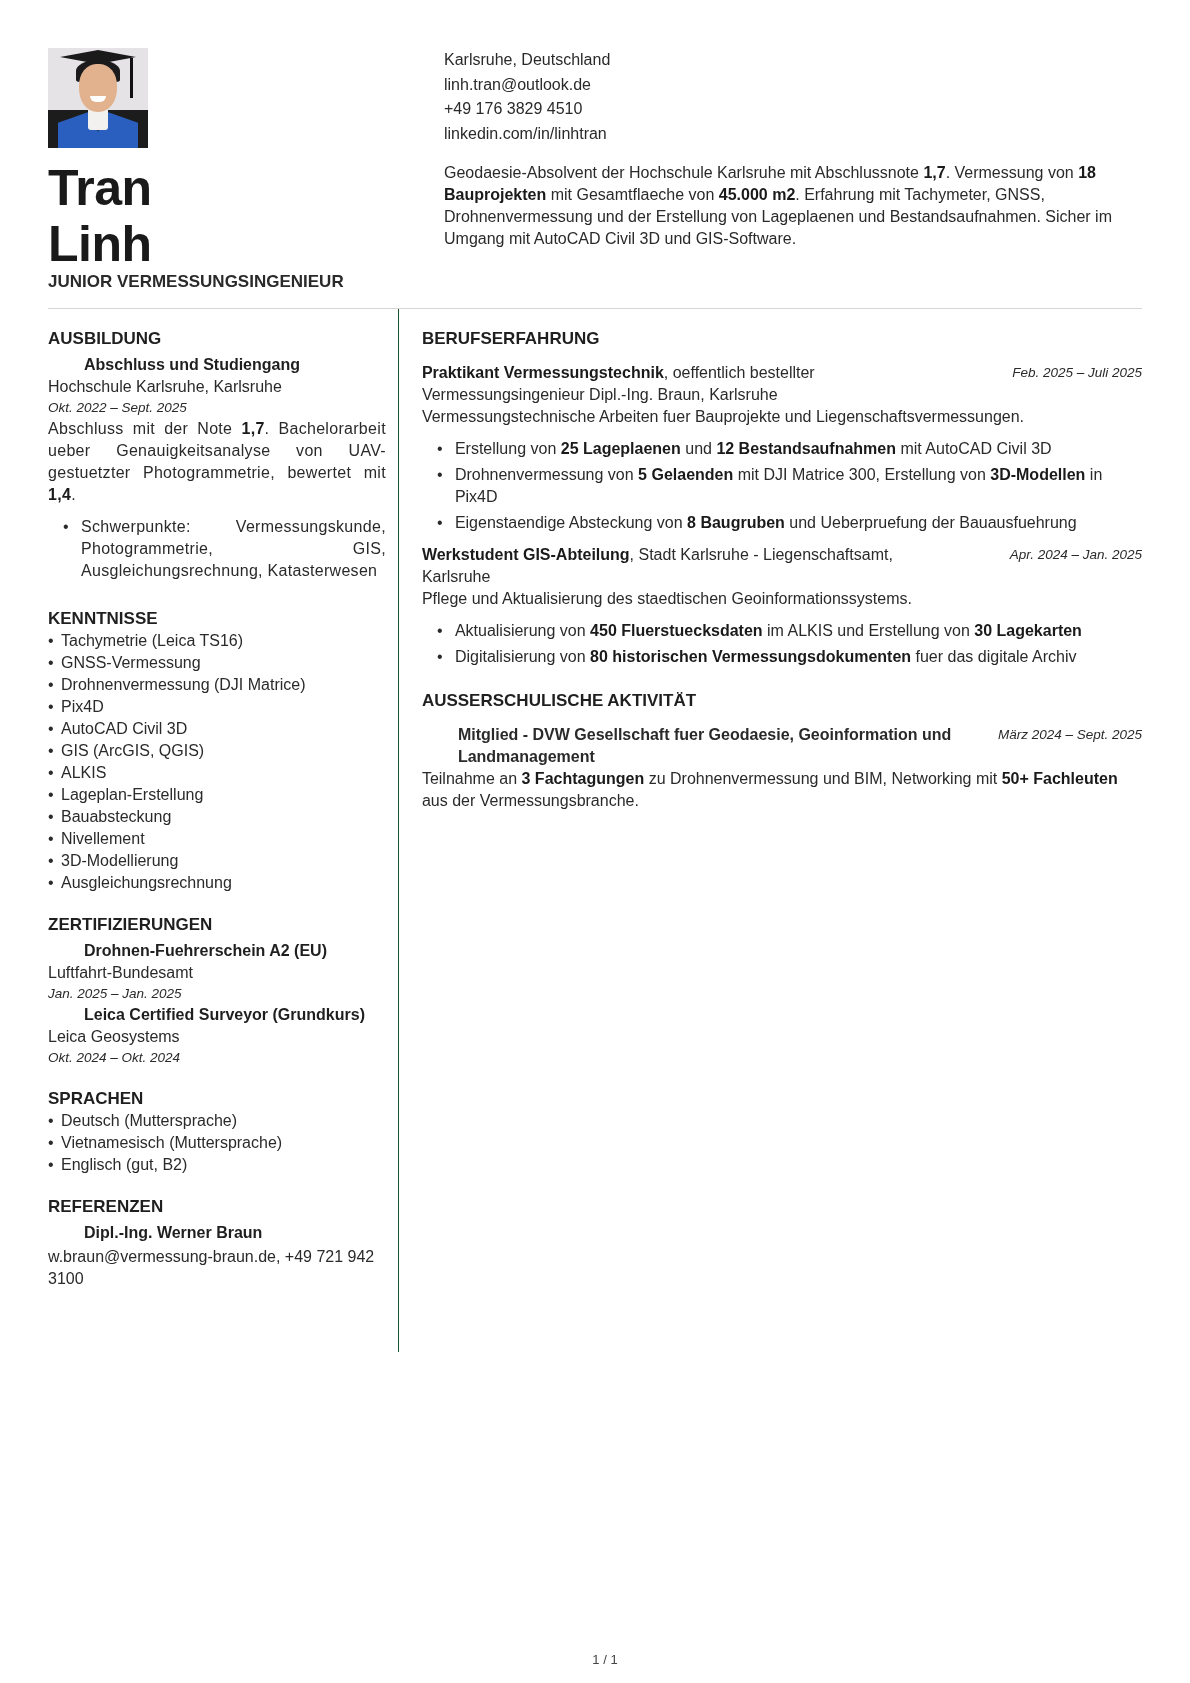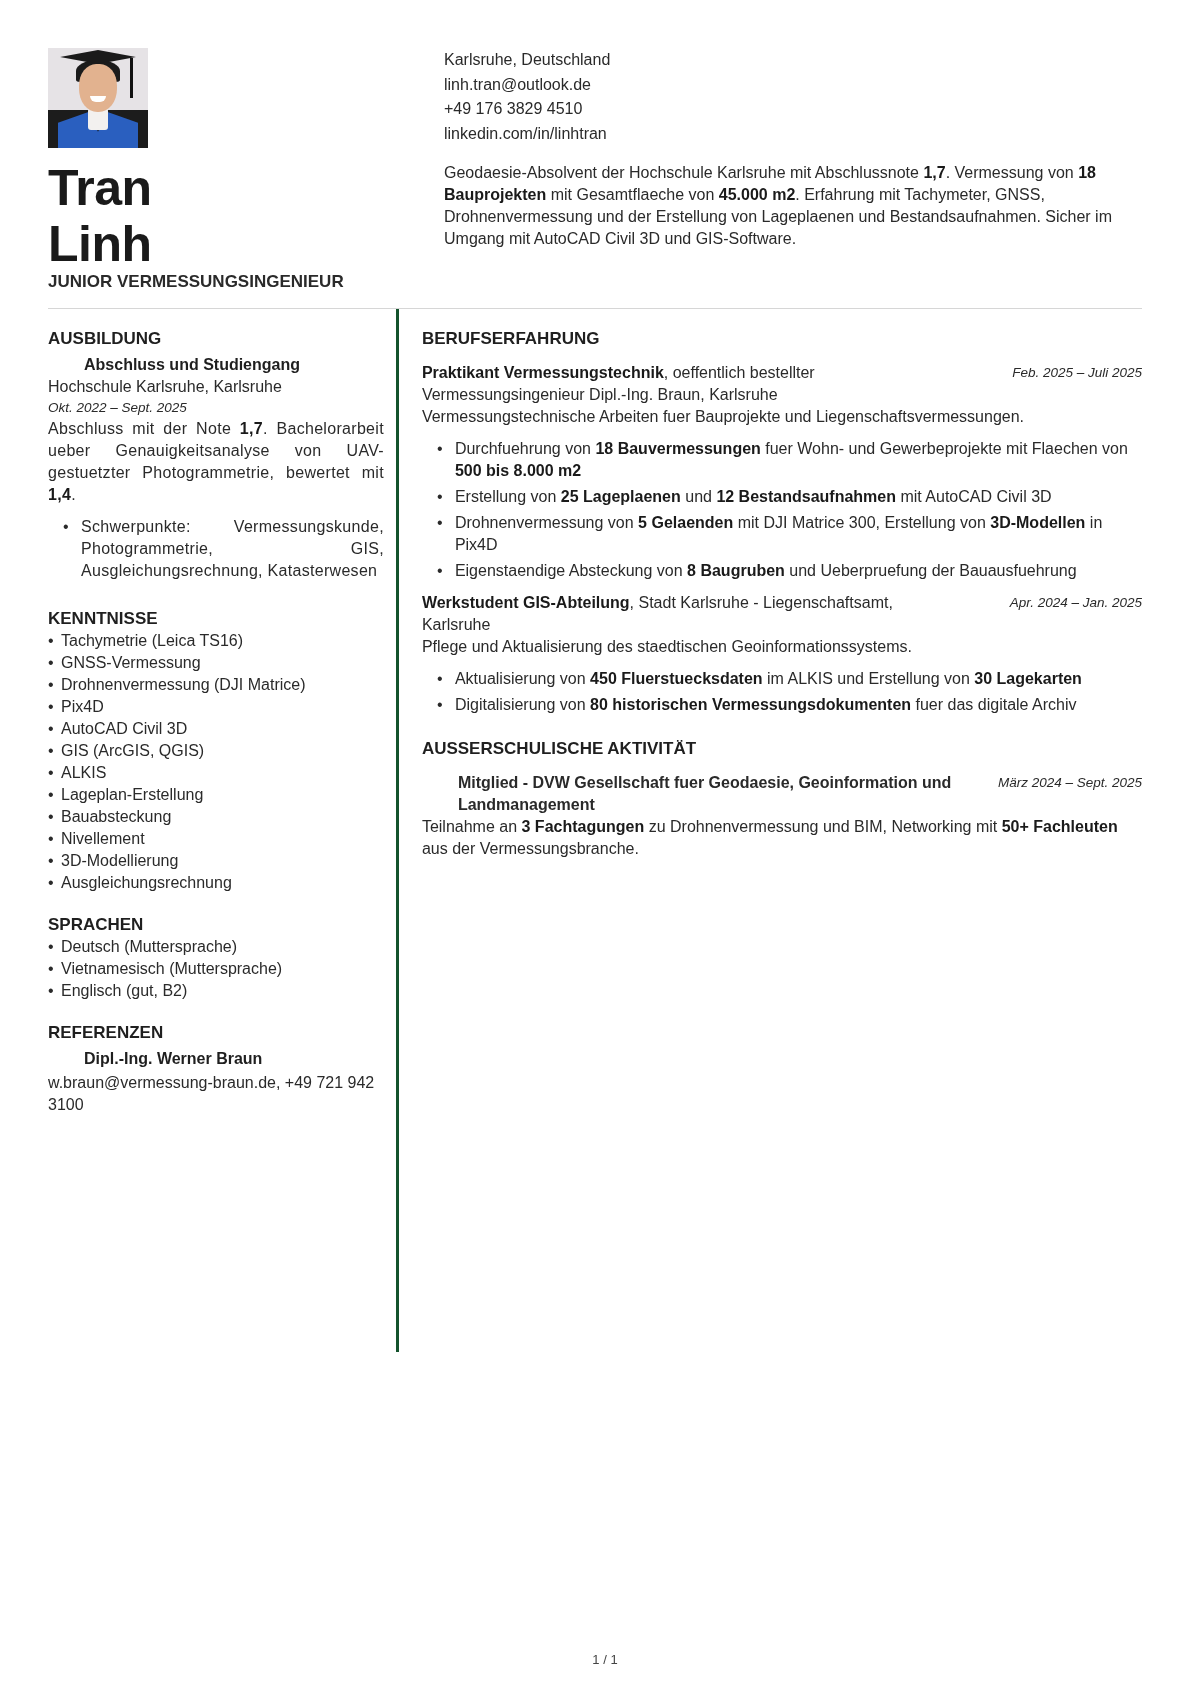--- a/index.html
+++ b/index.html
@@ -35,21 +35,21 @@
   .title { font-size: 17px; font-weight: 700; color: #2a2a2a; margin-top: 0px; }
 
   .header-right { flex: 1; padding-left: 0; }
   .contact div { font-size: 16px; line-height: 24.5px; color: #2a2a2a; }
   .summary { margin-top: 16px; font-size: 16px; line-height: 22px; color: #2a2a2a; }
   b { font-weight: 700; color: #1a1a1a; }
 
   .divider { height: 1px; background: #d6d6d6; margin-top: 2px; }
 
   .body { display: flex; margin-top: 0; }
-  .left-col { width: 373px; padding-top: 19px; border-right: 3px solid #14532d; padding-right: 12px; min-height: 1043px; height: 1043px; }
+  .left-col { width: 373px; padding-top: 19px; border-right: 1px solid #14532d; padding-right: 12px; min-height: 1043px; height: 1043px; }
   .right-col { flex: 1; padding-left: 23px; padding-top: 19px; }
 
   .section-title { font-size: 17px; font-weight: 700; color: #1f1f1f; line-height: 22px; }
   .item-title { font-size: 16px; font-weight: 700; color: #1f1f1f; line-height: 22px; margin-left: 36px; }
   .line { font-size: 16px; line-height: 22px; color: #2a2a2a; }
   .date { font-size: 13.5px; font-style: italic; color: #2a2a2a; line-height: 20px; }
   .justify { text-align: justify; letter-spacing: 0.3px; }
 
   ul.dots { list-style: none; }
   ul.dots li { font-size: 16px; line-height: 22px; padding-left: 13px; position: relative; color: #2a2a2a; }
@@ -132,20 +132,29 @@
           <li>GIS (ArcGIS, QGIS)</li>
           <li>ALKIS</li>
           <li>Lageplan-Erstellung</li>
           <li>Bauabsteckung</li>
           <li>Nivellement</li>
           <li>3D-Modellierung</li>
           <li>Ausgleichungsrechnung</li>
         </ul>
       </div>
 
+      <div style="margin-top:20px">
+        <div class="section-title">ZERTIFIZIERUNGEN</div>
+        <div class="item-title" style="margin-top:4px">Drohnen-Fuehrerschein A2 (EU)</div>
+        <div class="line">Luftfahrt-Bundesamt</div>
+        <div class="date">Jan. 2025 – Jan. 2025</div>
+        <div class="item-title">Leica Certified Surveyor (Grundkurs)</div>
+        <div class="line">Leica Geosystems</div>
+        <div class="date">Okt. 2024 – Okt. 2024</div>
+      </div>
 
       <div style="margin-top:20px">
         <div class="section-title">SPRACHEN</div>
         <ul class="dots">
           <li>Deutsch (Muttersprache)</li>
           <li>Vietnamesisch (Muttersprache)</li>
           <li>Englisch (gut, B2)</li>
         </ul>
       </div>
 
@@ -161,21 +170,20 @@
       <div>
         <div class="section-title">BERUFSERFAHRUNG</div>
 
         <div style="margin-top:12px">
           <div class="job-head">
             <div class="jt"><b>Praktikant Vermessungstechnik</b><span>, oeffentlich bestellter Vermessungsingenieur Dipl.-Ing. Braun, Karlsruhe</span></div>
             <div class="date">Feb. 2025 – Juli 2025</div>
           </div>
           <div class="line">Vermessungstechnische Arbeiten fuer Bauprojekte und Liegenschaftsvermessungen.</div>
           <ul class="bul">
-            <li><span>Durchfuehrung von </span><b>18 Bauvermessungen</b><span> fuer Wohn- und Gewerbeprojekte mit Flaechen von </span><b>500 bis 8.000 m2</b><span></span></li>
             <li><span>Erstellung von </span><b>25 Lageplaenen</b><span> und </span><b>12 Bestandsaufnahmen</b><span> mit AutoCAD Civil 3D</span></li>
             <li><span>Drohnenvermessung von </span><b>5 Gelaenden</b><span> mit DJI Matrice 300, Erstellung von </span><b>3D-Modellen</b><span> in Pix4D</span></li>
             <li><span>Eigenstaendige Absteckung von </span><b>8 Baugruben</b><span> und Ueberpruefung der Bauausfuehrung</span><b></b><span></span></li>
           </ul>
         </div>
 
         <div style="margin-top:10px">
           <div class="job-head">
             <div class="jt"><b>Werkstudent GIS-Abteilung</b><span>, Stadt Karlsruhe - Liegenschaftsamt, Karlsruhe</span></div>
             <div class="date">Apr. 2024 – Jan. 2025</div>

